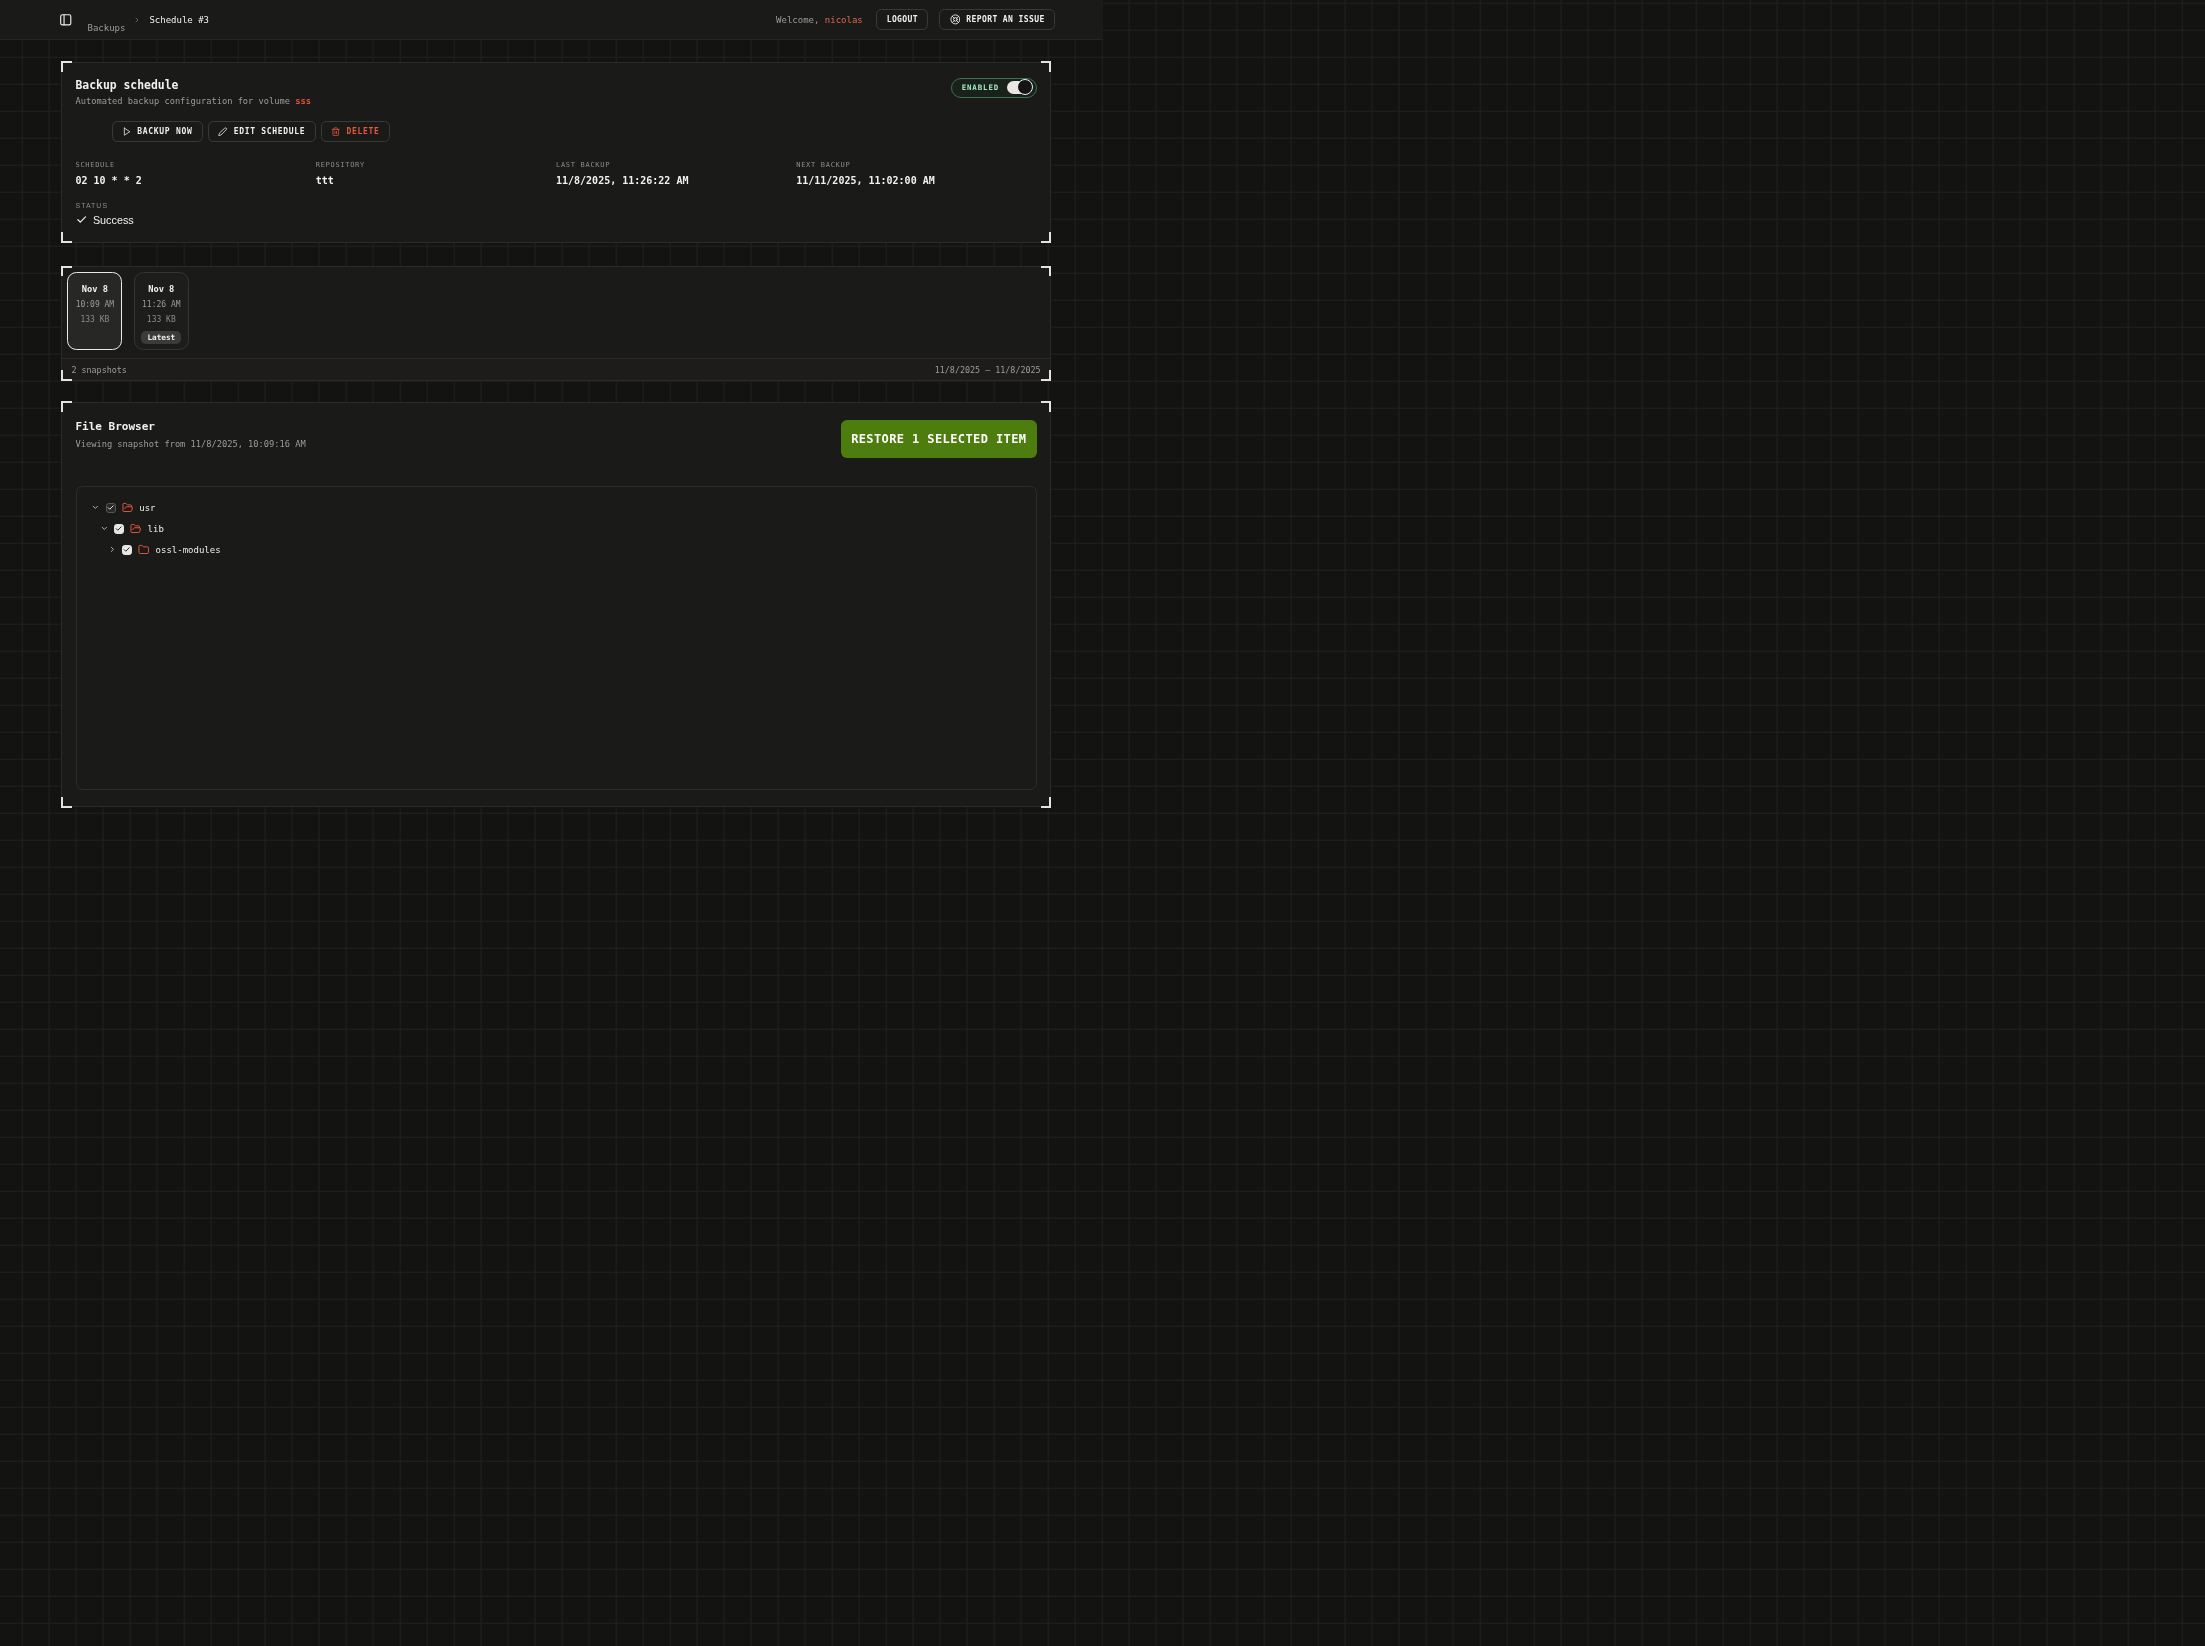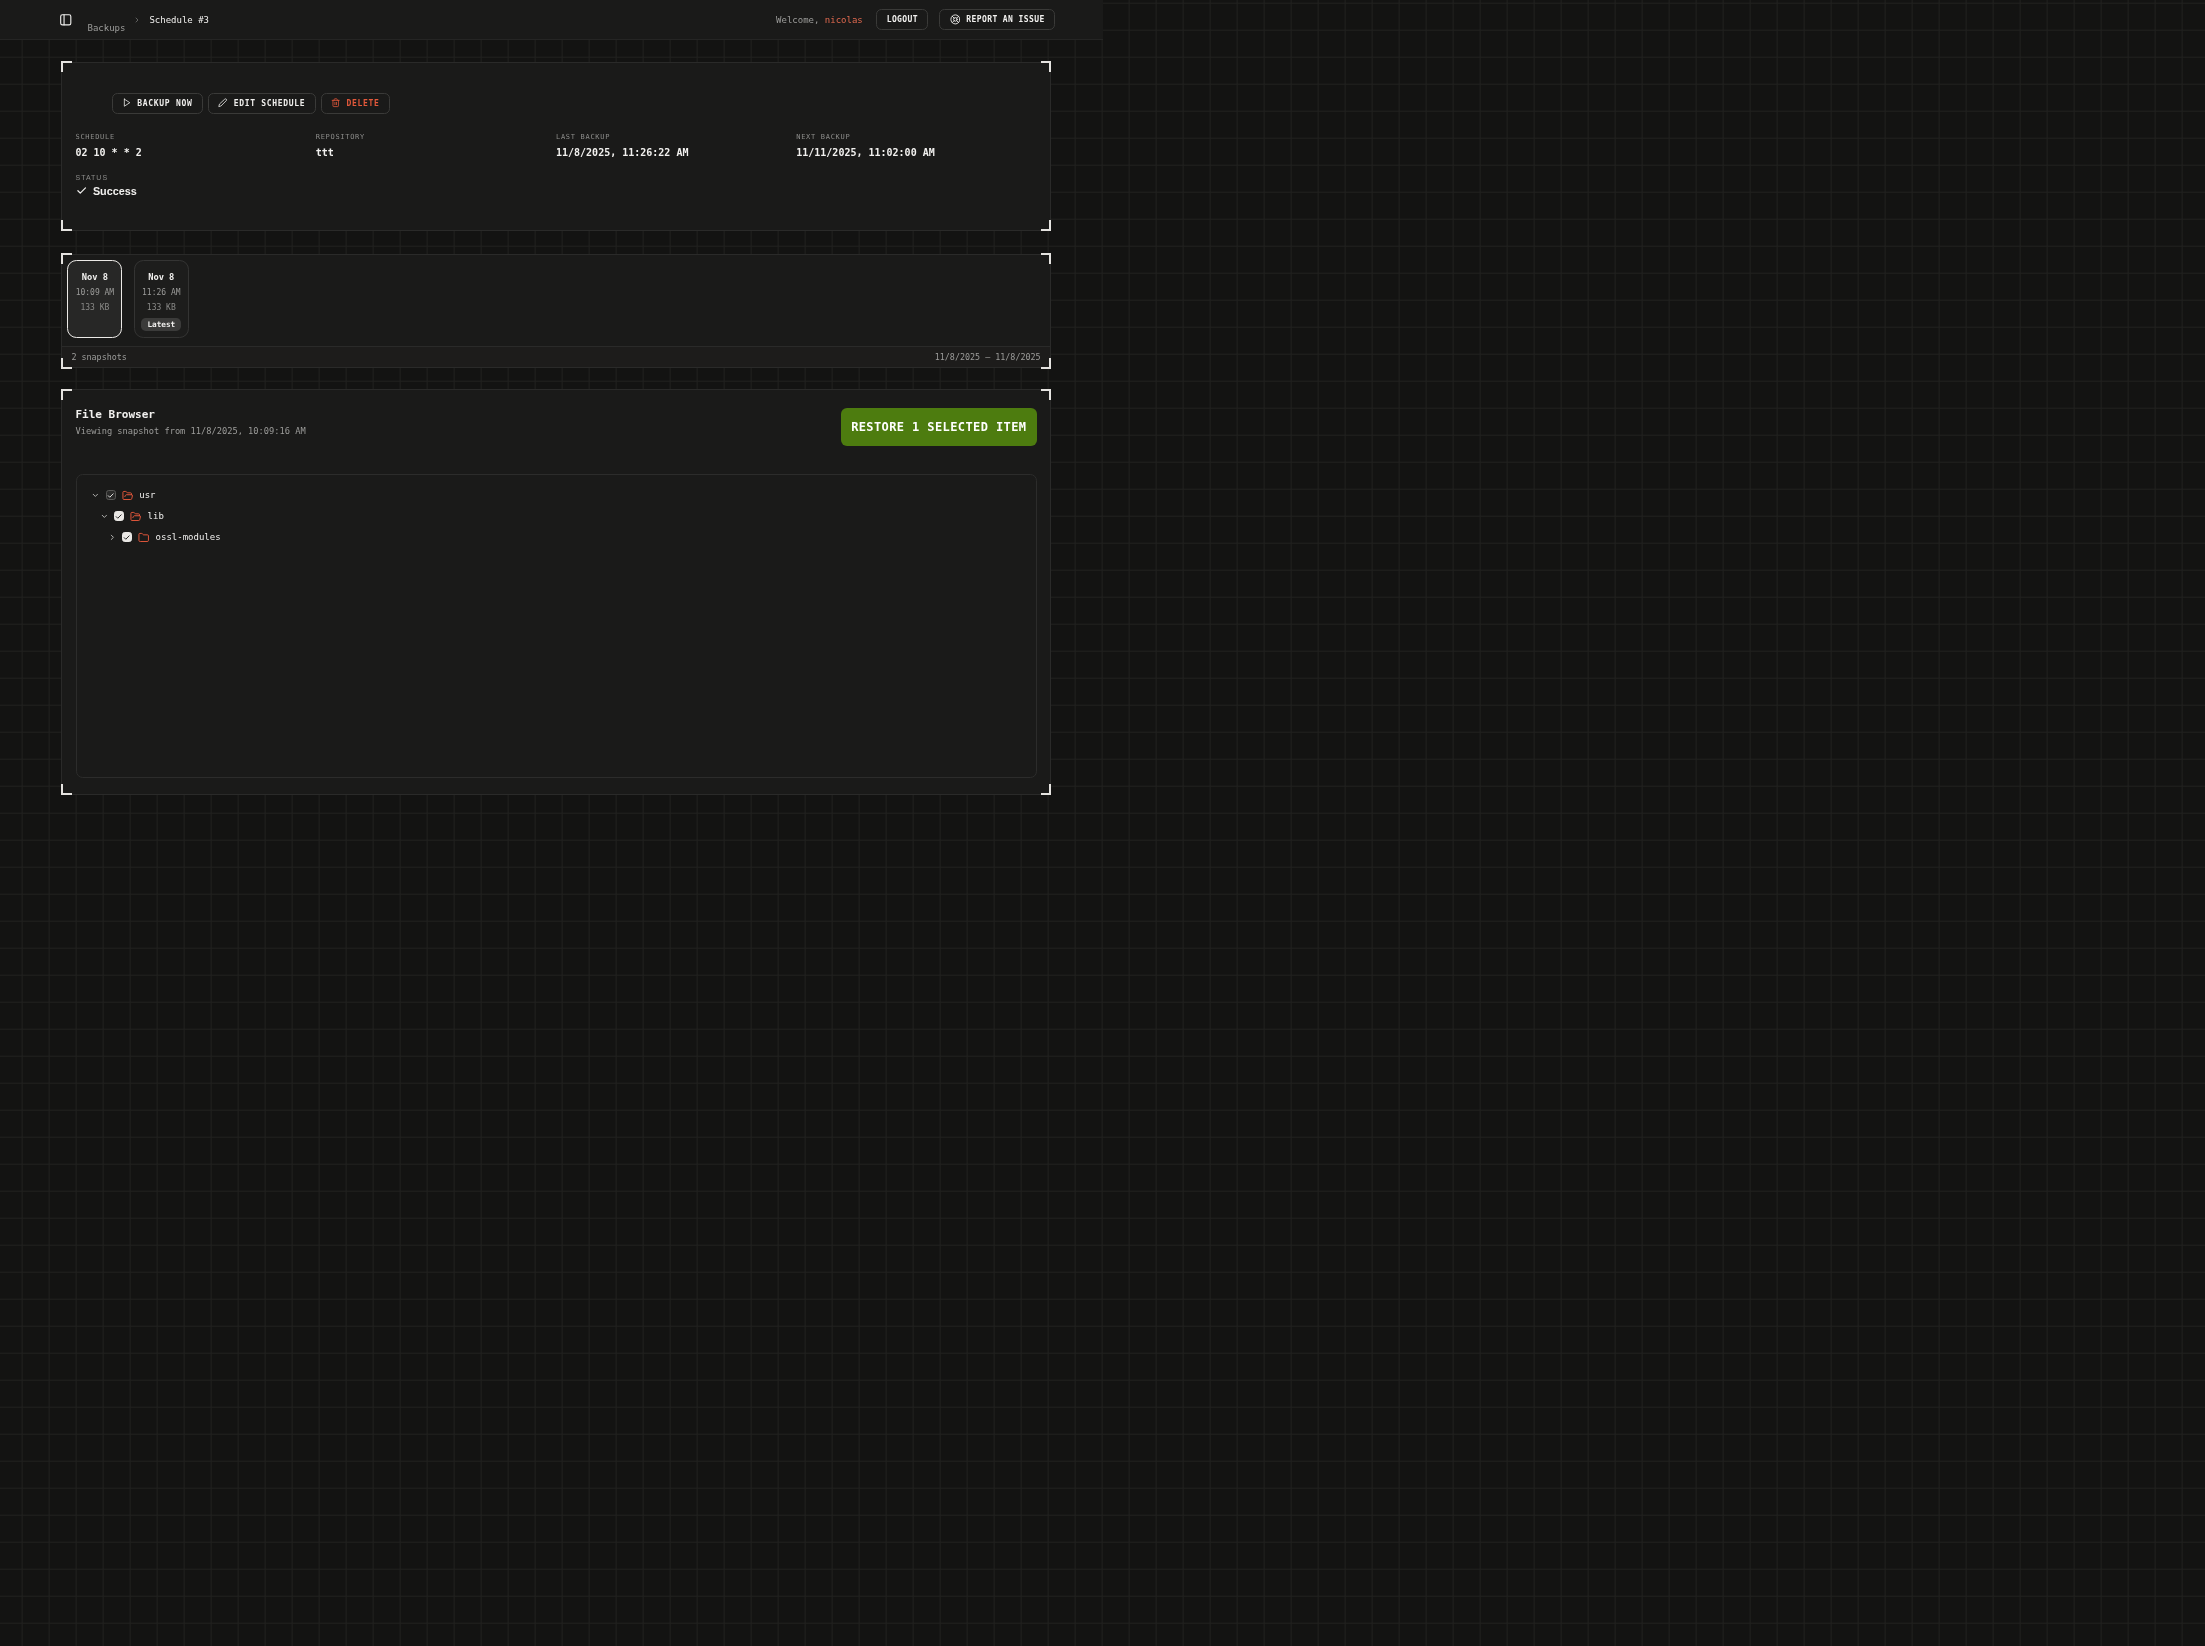--- a/index.html
+++ b/index.html
@@ -75,21 +75,21 @@
     font-weight:bold; letter-spacing:0.7px; cursor:pointer;
     display:flex; align-items:center; gap:6px;
   }
   .act-btn.danger { color:#e4593b; }
   .sc-fields { margin-top:19px; display:grid; grid-template-columns:repeat(4, 1fr); }
   .f-label { font-size:7px; letter-spacing:0.7px; color:#8c8c8a; }
   .f-value { margin-top:6px; font-size:10px; font-weight:bold; color:#f2f1ef; }
   .sc-status { margin-top:16px; }
   .st-label { font-size:7px; letter-spacing:1px; color:#8c8c8a; }
   .st-value { margin-top:4.7px; display:flex; align-items:center; gap:6px;
-              font-size:10.8px; font-weight:bold; color:#f2f1ef; }
+              font-size:10.8px; font-weight:normal; color:#f2f1ef; }
 
   
   .snapshots-card { min-height:113px; margin-bottom:21px; display:flex; flex-direction:column; }
   .snap-strip { display:flex; gap:11.4px; padding:5.4px 5.4px 0; flex:1; }
   .snap-tile {
     width:55px; height:78px; border-radius:9.4px; cursor:pointer;
     display:flex; flex-direction:column; align-items:center; padding-top:10.8px;
     background:#1d1d1c; border:1.3px solid #343433;
   }
   .snap-tile.selected { background:#272726; border-color:#eceae7; }
@@ -179,20 +179,34 @@
 </header>
 
 <main>
 
   <section class="card schedule-card">
     <div class="corner tl"></div>
     <div class="corner tr"></div>
     <div class="corner bl"></div>
     <div class="corner br"></div>
 
+    <div class="sc-head">
+      <div>
+        <div class="sc-title">Backup schedule</div>
+        <div class="sc-sub">
+          <span>Automated backup configuration for volume </span><span class="vol">sss</span>
+        </div>
+      </div>
+      <div class="enabled-pill">
+        <span class="enabled-text">ENABLED</span>
+        <span class="toggle">
+            <span class="knob"></span>
+          </span>
+      </div>
+    </div>
 
     <div class="sc-actions">
       <button class="act-btn">
         <span>
           <svg width="9.4" height="9.4" viewBox="0 0 24 24" fill="none" stroke="#f0efed" stroke-width="2" stroke-linecap="round" stroke-linejoin="round">
               <polygon points="6 3 20 12 6 21 6 3"></polygon>
             </svg>
         </span>
         <span>BACKUP NOW</span>
       </button>

